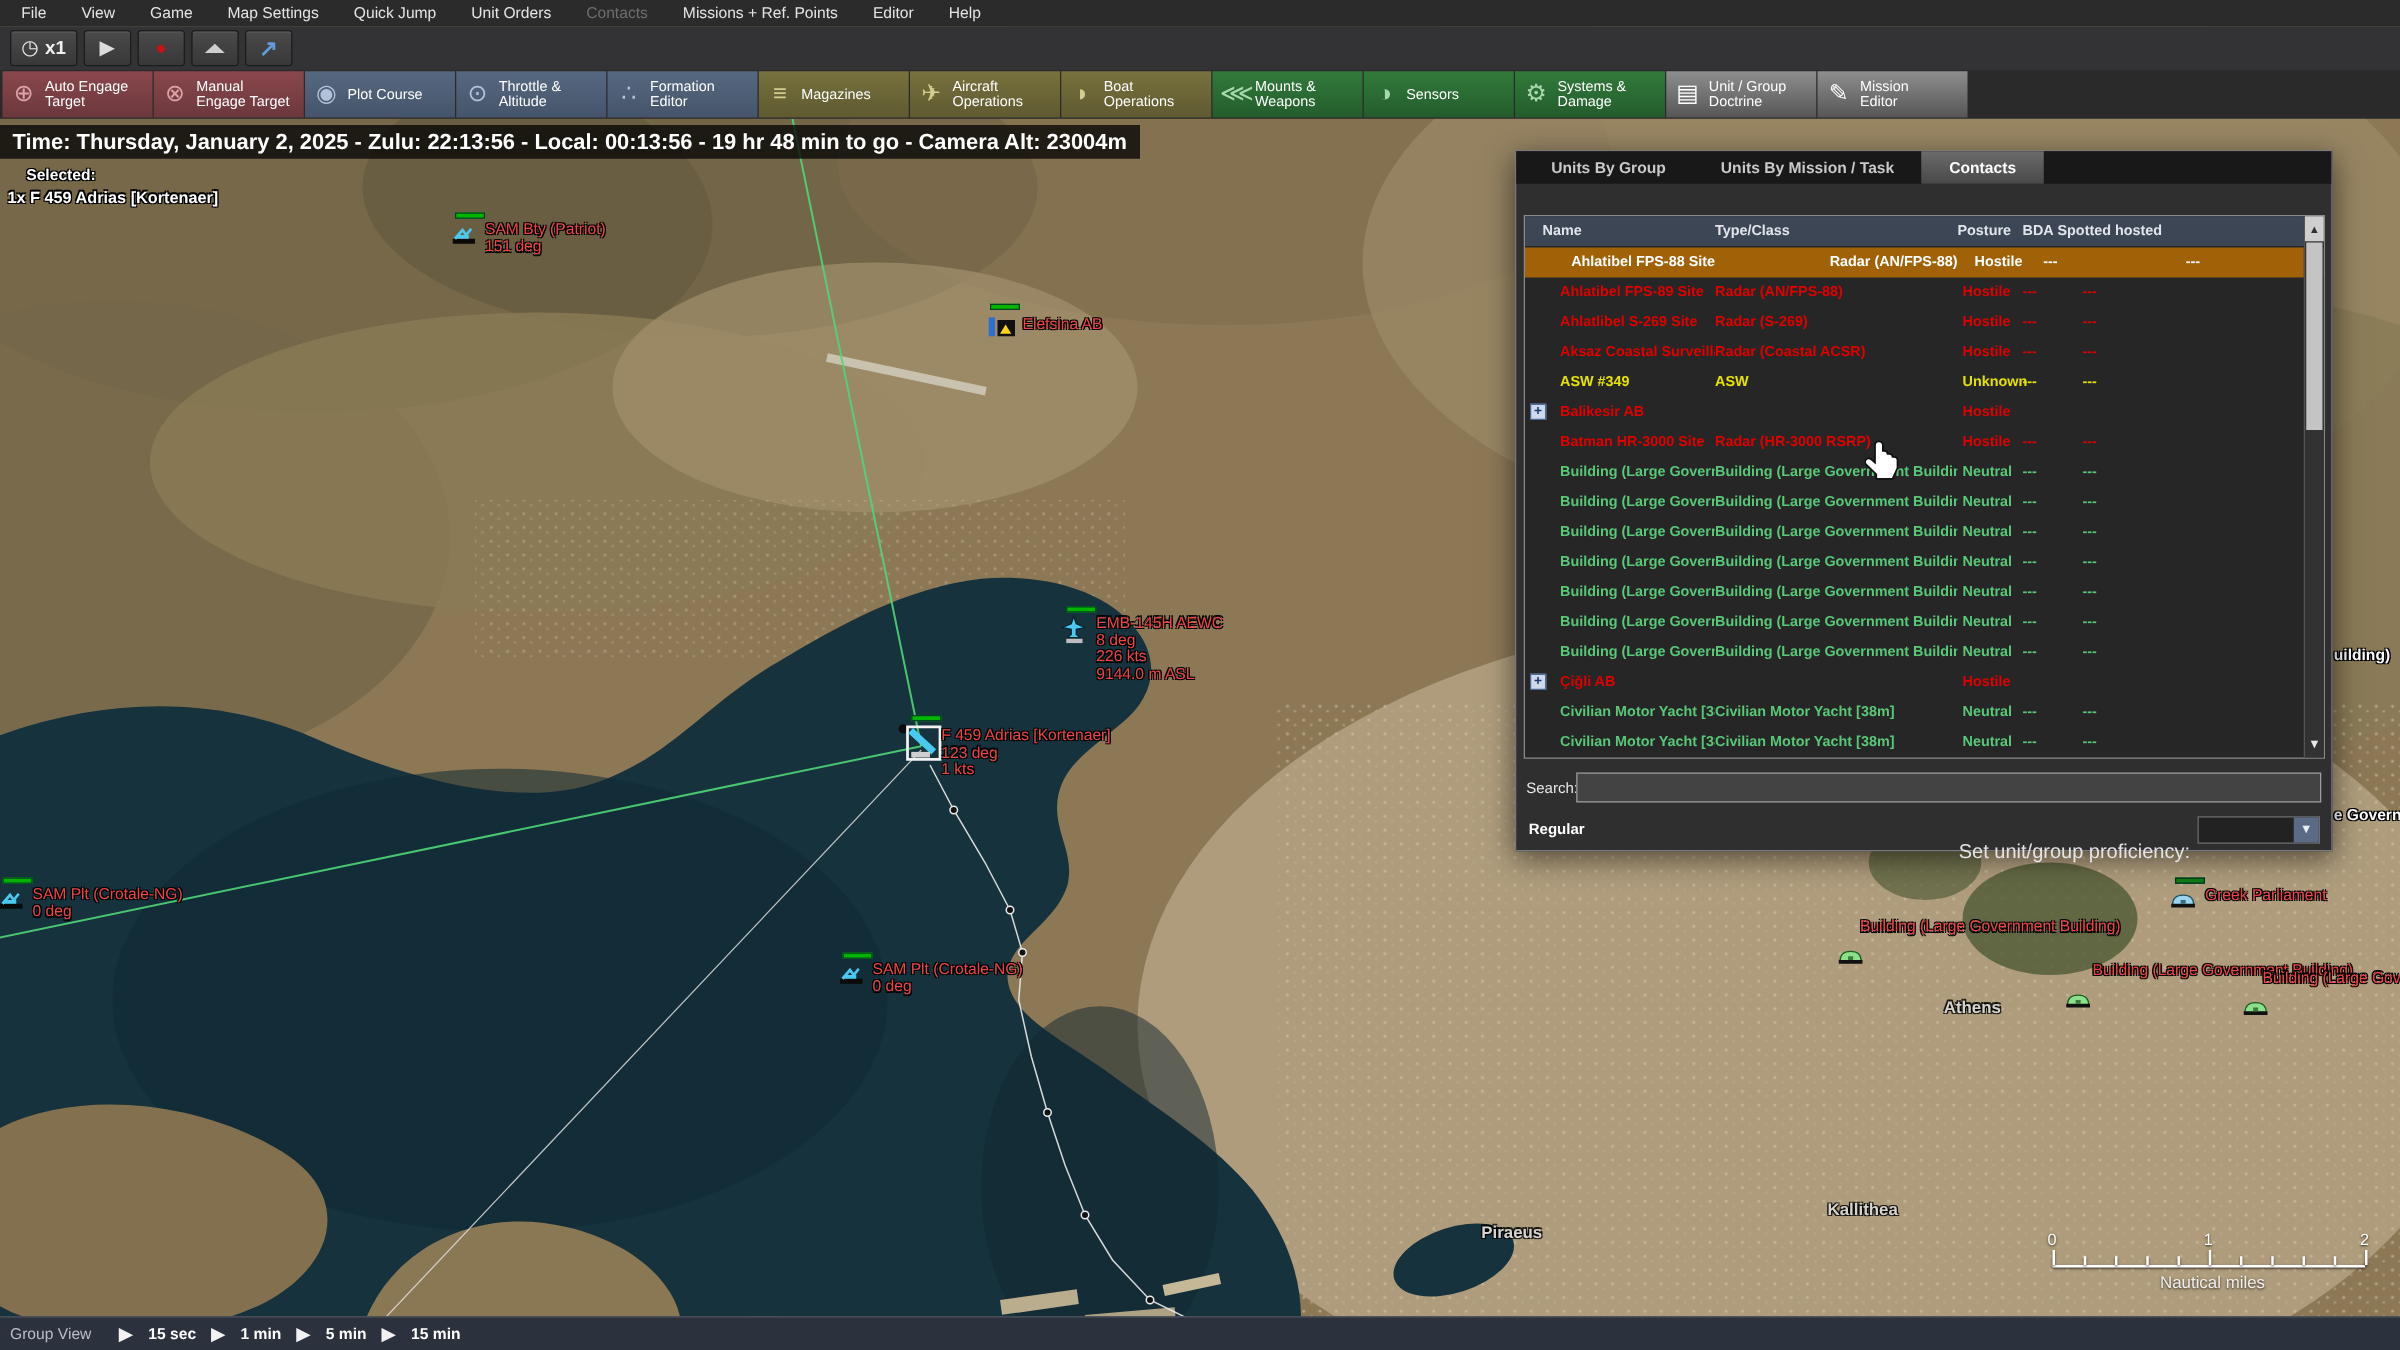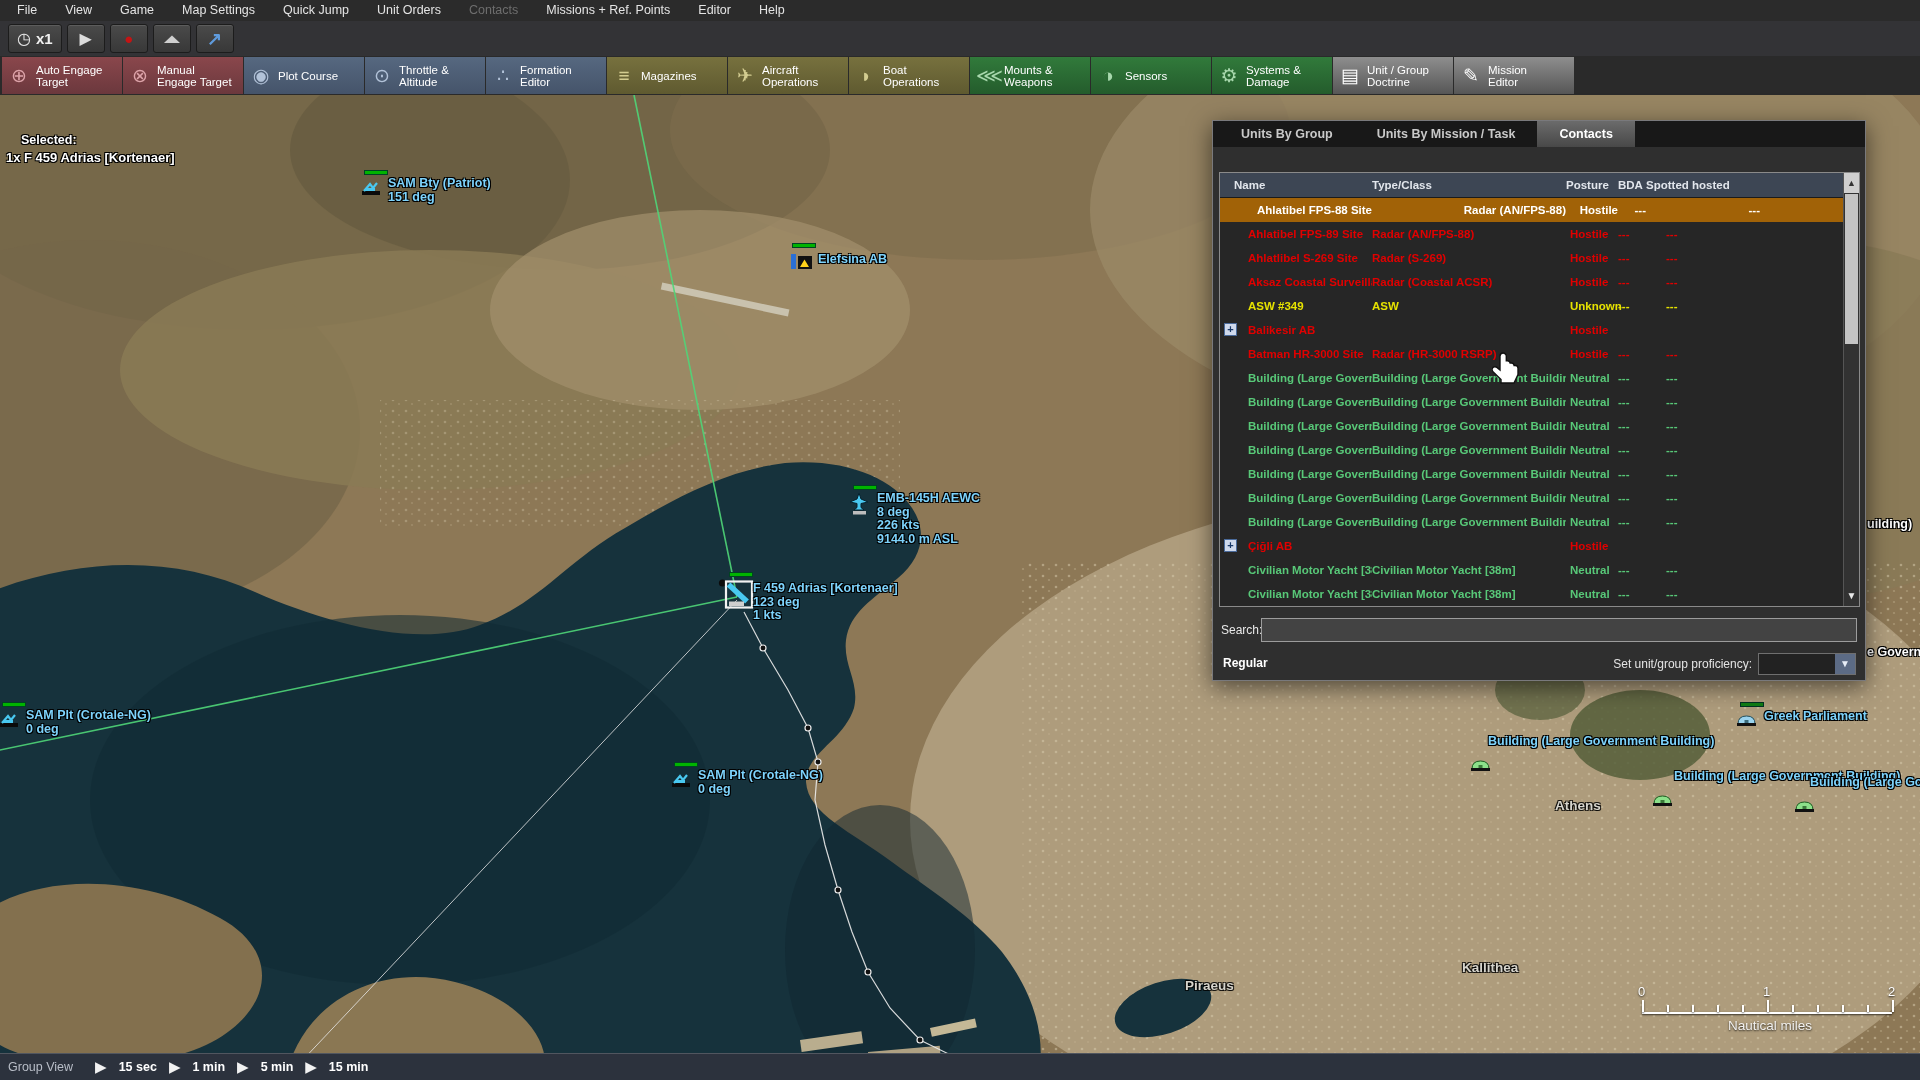--- a/index.html
+++ b/index.html
@@ -48,21 +48,21 @@
       text-shadow:-1px -1px 0 #000,1px -1px 0 #000,-1px 1px 0 #000,1px 1px 0 #000;margin-left:15px; }
   #selected-block .sel-value { font-size:13px; font-weight:bold; margin-top:3px;
       text-shadow:-1px -1px 0 #000,1px -1px 0 #000,-1px 1px 0 #000,1px 1px 0 #000; }
 
   
   .marker { position:absolute; z-index:2; }
   .marker .hbar { position:absolute; width:24px; height:5px; }
   .hbar.bright { background:#00b400; border:1px solid #042; }
   .hbar.dark { background:#0f7d14; border:1px solid #032; }
   .marker .micon { position:absolute; }
-  .marker .mtext { position:absolute; white-space:nowrap; color:#7dd3fc; font-size:12.5px; font-weight:bold; line-height:13.5px;
+  .marker .mtext { position:absolute; white-space:nowrap; color:#ef4444; font-size:12.5px; font-weight:normal; line-height:13.5px;
       text-shadow:-1px -1px 0 #000,1px -1px 0 #000,-1px 1px 0 #000,1px 1px 0 #000; }
   .city-label { position:absolute; z-index:2; color:#d6d4cc; font-size:13.5px; font-weight:bold;
       text-shadow:-1px -1px 0 rgba(0,0,0,.8),1px -1px 0 rgba(0,0,0,.8),-1px 1px 0 rgba(0,0,0,.8),1px 1px 0 rgba(0,0,0,.8); }
   .partial-label { position:absolute; z-index:2; color:#fff; font-size:12.5px; font-weight:bold; white-space:nowrap;
       text-shadow:-1px -1px 0 #000,1px -1px 0 #000,-1px 1px 0 #000,1px 1px 0 #000; }
 
   
   #oob-panel { position:absolute; left:1212px; top:120px; width:654px; height:561px; z-index:6;
                background:#2f2f2f; border:1px solid #79797c; box-shadow:0 6px 22px rgba(0,0,0,.55); }
   #oob-title { height:23px; background:linear-gradient(#1180d8,#0b62b4); color:#fff; font-size:12.5px; font-weight:bold;
@@ -95,21 +95,21 @@
   #t-scroll .s-thumb { position:absolute; top:21px; left:1px; width:13px; height:150px; background:#c4c4c4; }
   #t-scroll .s-down { position:absolute; bottom:2px; left:0; right:0; height:16px; color:#e8e8e8;
                       font-size:10px; text-align:center; line-height:16px; }
 
   #oob-search-row { position:absolute; left:6px; top:497px; width:641px; height:26px; }
   #oob-search-row .s-label { position:absolute; left:2px; top:5px; color:#e8e8e8; font-size:12px; }
   #search-input { position:absolute; left:42px; top:0; width:596px; height:24px; background:#434343;
                   border:1px solid #9c9c9c; color:#eee; font-size:12px; padding:0 6px; }
   #oob-footer { position:absolute; left:6px; top:531px; width:641px; height:24px; }
   #oob-footer .reg { position:absolute; left:4px; top:4px; color:#fff; font-size:12px; font-weight:bold; }
-  #oob-footer .prof-label { position:absolute; right:108px; top:5px; color:#e4e4e4; font-size:12px; }
+  #oob-footer .prof-label { position:absolute; right:108px; top:21px; color:#e4e4e4; font-size:16px; }
   #prof-select { position:absolute; right:4px; top:1px; width:98px; height:22px; background:#222; border:1px solid #6f6f6f; }
   #prof-select .chev { position:absolute; right:0; top:0; width:20px; height:20px; background:#5c6b85; color:#e8eef8;
                        font-size:10px; text-align:center; line-height:20px; }
 
   
   #msglog { position:absolute; left:0; top:1019px; width:683px; height:25px; z-index:5;
             background:#232833; border:1px solid #5d6473; display:flex; align-items:center; }
   #msglog .ml-label { color:#e8e8e8; font-size:12px; padding-left:8px; }
   #msglog .ml-btn { position:absolute; right:6px; top:2px; width:21px; height:20px; background:#1d1d1d;
                     border:2px solid #f0f0f0; color:#fff; font-size:13px; font-weight:bold; text-align:center; line-height:16px; }
@@ -431,20 +431,21 @@
       </div>
       <div class="rbtn t-gray">
         <span class="ricon">✎</span>
         <span>
           <div>Mission</div>
           <div>Editor</div>
         </span>
       </div>
     </div>
 
+  <div id="timebar">Time: Thursday, January 2, 2025 - Zulu: 22:13:56 - Local: 00:13:56 - 19 hr 48 min to go -  Camera Alt: 23004m</div>
   <div id="selected-block">
     <div class="sel-label">Selected:</div>
     <div class="sel-value">1x F 459 Adrias [Kortenaer]</div>
   </div>
 
   <div id="oob-panel">
     <div id="oob-tabs">
         <div class="oob-tab">Units By Group</div>
         <div class="oob-tab">Units By Mission / Task</div>
         <div class="oob-tab active">Contacts</div>

